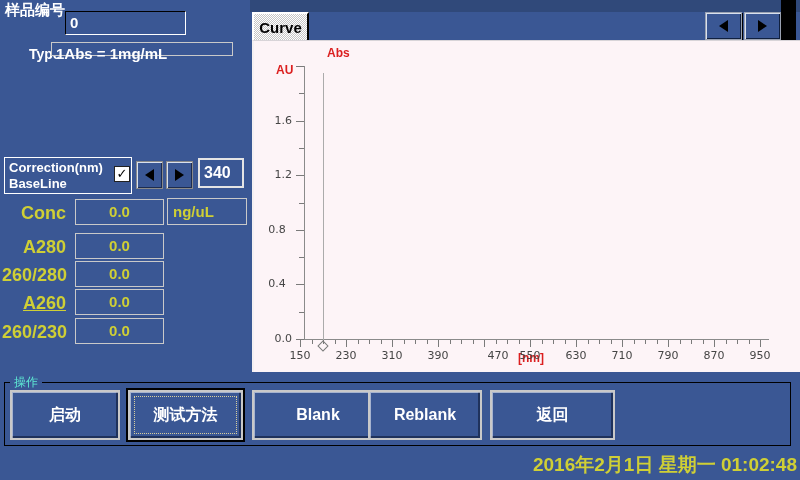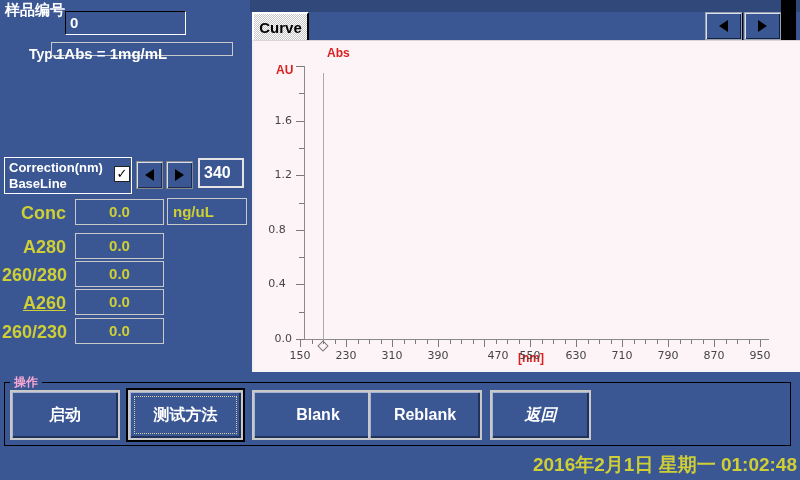--- a/index.html
+++ b/index.html
@@ -81,21 +81,21 @@
   .tick-label { position:absolute; color:#454545; font-size:11px; font-family:"DejaVu Sans",sans-serif; }
   .cursor-line { background:#ababab; }
   .cursor-diamond {
     width:8px; height:8px; background:#FDF4F7; border:1px solid #7a7a7a;
     transform:rotate(45deg);
   }
 
   
   .groupbox { border:1px solid #000; }
   .groupbox-label {
-    background:#3A5794; color:#f9a8d4; font-size:12px; padding:0 4px; line-height:12px;font-weight:bold;
+    background:#3A5794; color:#5eead4; font-size:12px; padding:0 4px; line-height:12px;
   }
   .action-btn {
     position:absolute; top:390px; height:50px; background:#3A5794;
     border:2px solid #c9c9c9;
     box-shadow: inset 1px 1px 0 rgba(255,255,255,.55), inset -2px -2px 0 rgba(10,20,45,.55);
     color:#fff; font-weight:bold; font-size:16px;
     display:flex; align-items:center; justify-content:center;
     cursor:pointer;
   }
   .action-btn.default-focus {
@@ -244,15 +244,15 @@
 <div class="abs groupbox" style="left:4px; top:382px; width:787px; height:64px;"></div>
 <div class="abs groupbox-label" style="left:10px; top:376px;">操作</div>
 
 <div class="action-btn" style="left:10px; width:110px;">启动</div>
 <div class="action-btn default-focus" style="left:128px; width:115px;">
   <span>测试方法</span>
   <span class="focus-rect"></span>
 </div>
 <div class="action-btn" style="left:252px; width:132px;">Blank</div>
 <div class="action-btn" style="left:368px; width:114px;">Reblank</div>
-<div class="action-btn" style="left:490px; width:101px;font-style:italic;">返回</div>
+<div class="action-btn" style="left:490px; width:125px;">返回</div>
 
 <div class="abs datetime" style="right:3px; top:452px;">2016年2月1日 星期一 01:02:48</div>
 
 </body></html>

